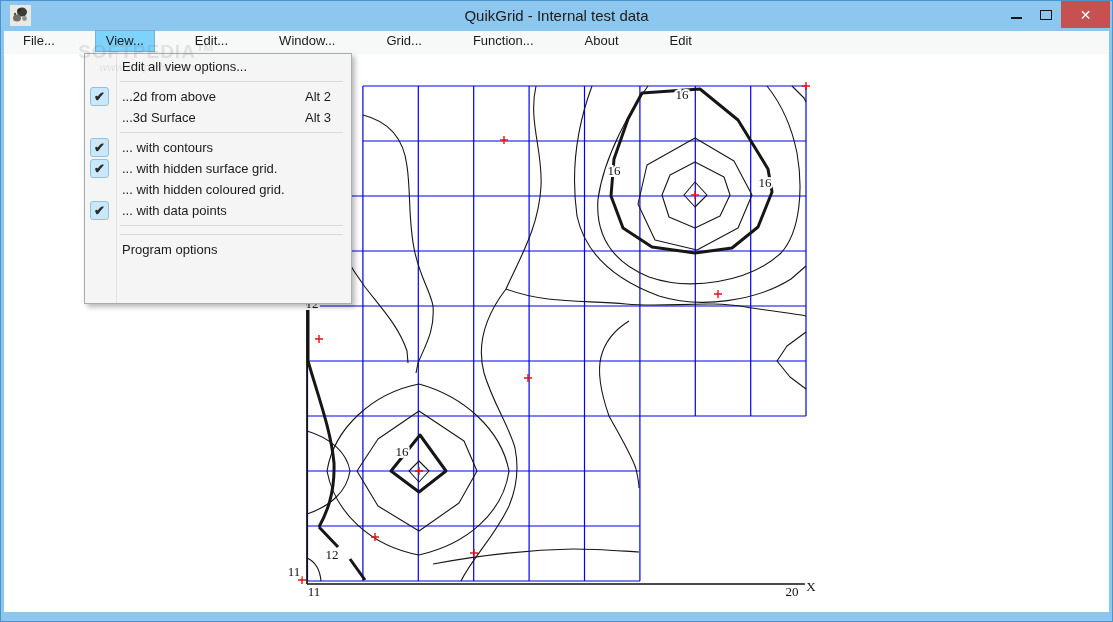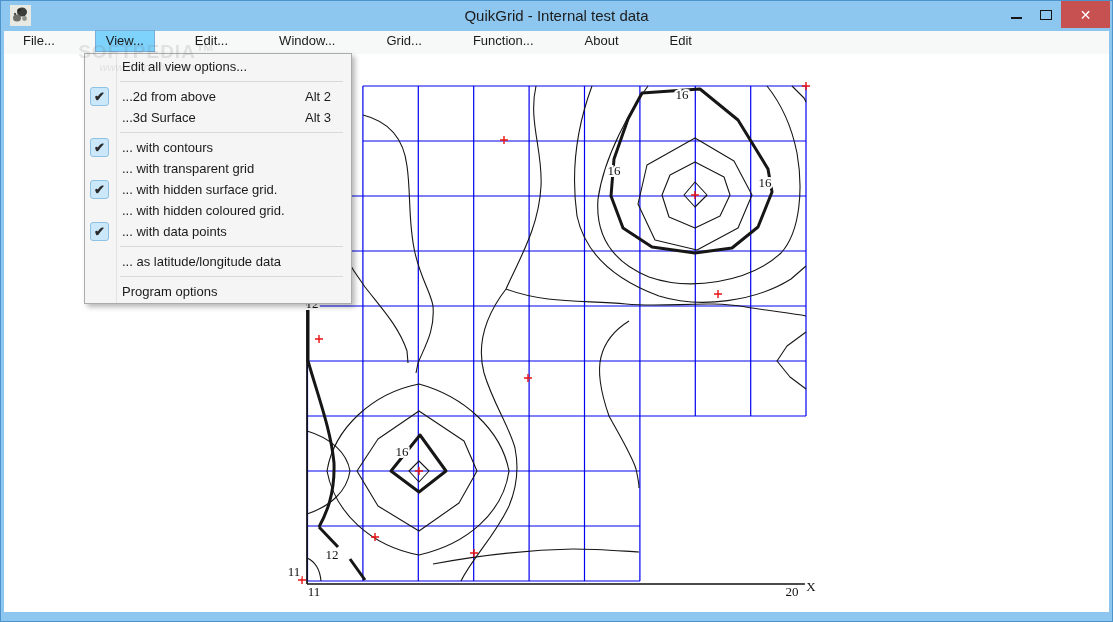--- a/index.html
+++ b/index.html
@@ -173,37 +173,31 @@
       <div class="mi">
         <span>...3d Surface</span>
         <span class="shortcut">Alt 3</span>
       </div>
       <div class="msep"></div>
       <div class="mi">
         <span class="check">✔</span>
         <span>... with contours</span>
       </div>
       <div class="mi">
-        <span>... with transparent grid</span>
-      </div>
-      <div class="mi">
         <span class="check">✔</span>
         <span>... with hidden surface grid.</span>
       </div>
       <div class="mi">
         <span>... with hidden coloured grid.</span>
       </div>
       <div class="mi">
         <span class="check">✔</span>
         <span>... with data points</span>
       </div>
       <div class="msep"></div>
-      <div class="mi">
-        <span>... as latitude/longitude data</span>
-      </div>
       <div class="msep"></div>
       <div class="mi">
         <span>Program options</span>
       </div>
     </div>
 
   <div class="watermark">
     <div class="wm1">SOFTPEDIA™</div>
     <div class="wm2">www.softpedia.com</div>
   </div>

